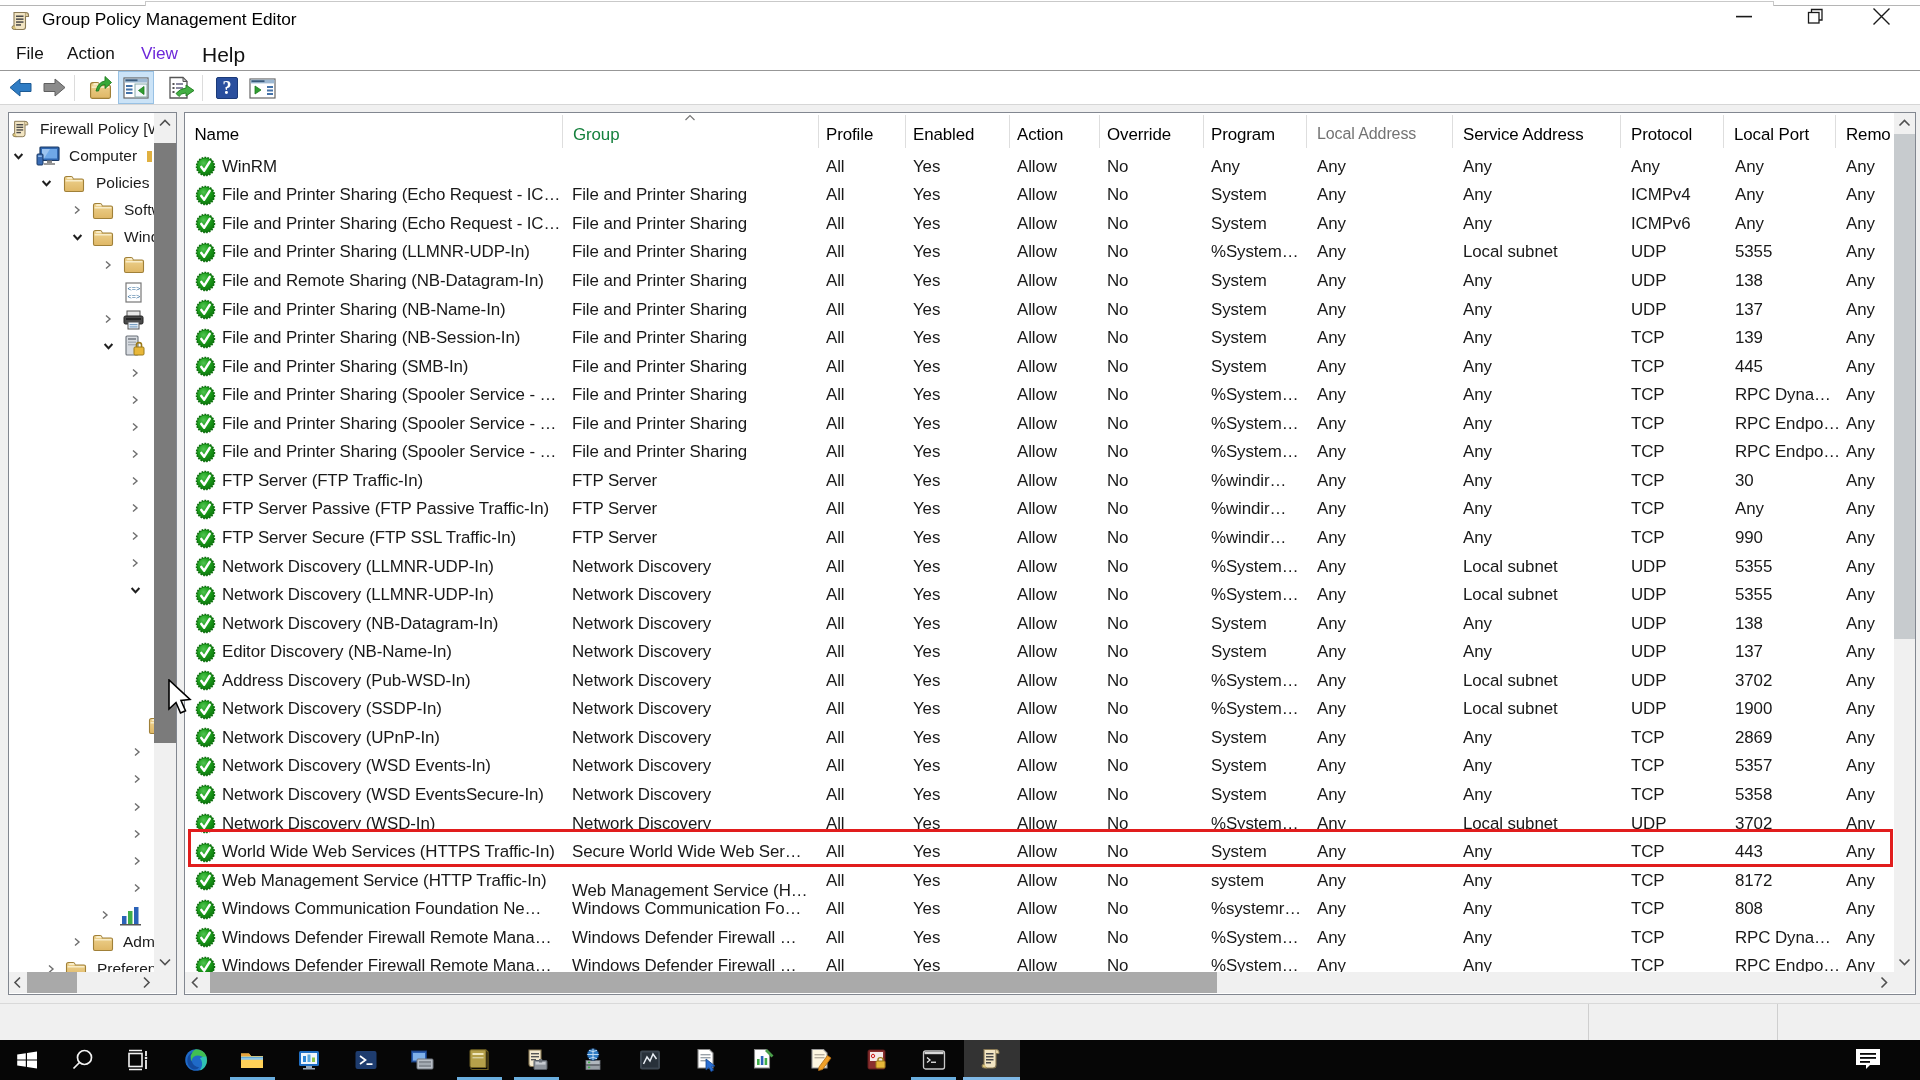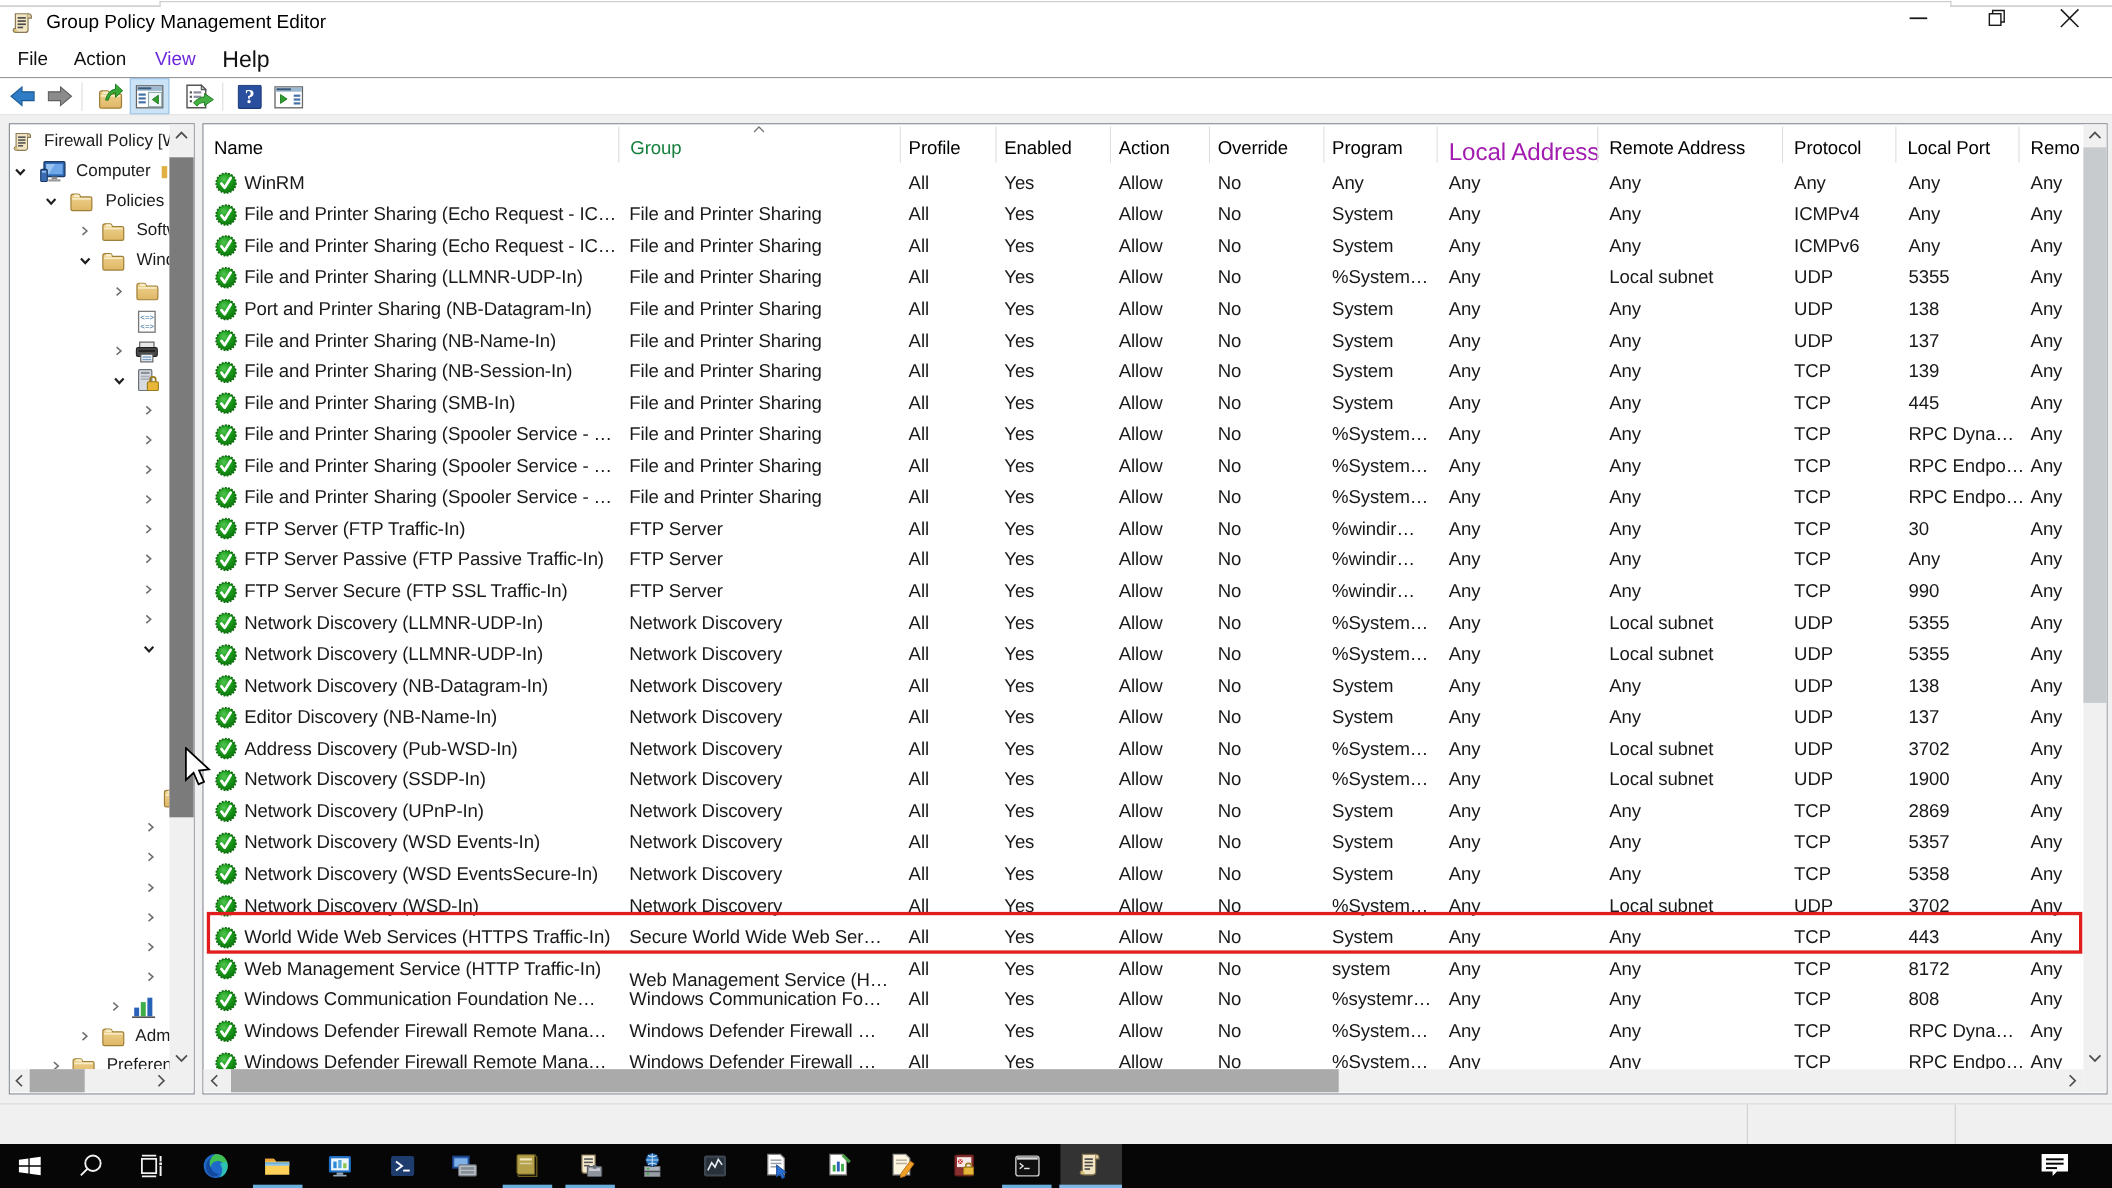--- a/index.html
+++ b/index.html
@@ -275,22 +275,22 @@
     </svg>
     <div class="abs" style="left:27px;top:972px;width:50px;height:21px;background:#a9a9a9"></div>
     <div class="abs" style="left:184px;top:112px;width:1732px;height:883px;background:#fff;border:1px solid #828790"></div>
     <div class="txt" style="left:194.5px;top:125px;font-size:16.9px;letter-spacing:-0.1px;color:#000">Name</div>
     <div class="txt" style="left:573px;top:125px;font-size:16.9px;letter-spacing:-0.1px;color:#15803d">Group</div>
     <div class="txt" style="left:826px;top:125px;font-size:16.9px;letter-spacing:-0.1px;color:#000">Profile</div>
     <div class="txt" style="left:913px;top:125px;font-size:16.9px;letter-spacing:-0.1px;color:#000">Enabled</div>
     <div class="txt" style="left:1017px;top:125px;font-size:16.9px;letter-spacing:-0.1px;color:#000">Action</div>
     <div class="txt" style="left:1107px;top:125px;font-size:16.9px;letter-spacing:-0.1px;color:#000">Override</div>
     <div class="txt" style="left:1211px;top:125px;font-size:16.9px;letter-spacing:-0.1px;color:#000">Program</div>
-    <div class="txt" style="left:1317px;top:125px;font-size:22px;letter-spacing:-0.1px;color:#a21caf">Local Address</div>
-    <div class="txt" style="left:1463px;top:125px;font-size:16.9px;letter-spacing:-0.1px;color:#000">Remote Address</div>
+    <div class="txt" style="left:1317px;top:125px;font-size:16px;letter-spacing:-0.1px;color:#737373">Local Address</div>
+    <div class="txt" style="left:1463px;top:125px;font-size:16.9px;letter-spacing:-0.1px;color:#000">Service Address</div>
     <div class="txt" style="left:1631px;top:125px;font-size:16.9px;letter-spacing:-0.1px;color:#000">Protocol</div>
     <div class="txt" style="left:1734px;top:125px;font-size:16.9px;letter-spacing:-0.1px;color:#000">Local Port</div>
     <div class="txt" style="left:1846px;top:125px;font-size:16.9px;letter-spacing:-0.1px;color:#000">Remo</div>
     <div class="hsep" style="left:562px;top:115px;height:33px"></div>
     <div class="hsep" style="left:818px;top:115px;height:33px"></div>
     <div class="hsep" style="left:905px;top:115px;height:33px"></div>
     <div class="hsep" style="left:1009px;top:115px;height:33px"></div>
     <div class="hsep" style="left:1099px;top:115px;height:33px"></div>
     <div class="hsep" style="left:1203px;top:115px;height:33px"></div>
     <div class="hsep" style="left:1306px;top:115px;height:33px"></div>
@@ -367,21 +367,21 @@
       <div class="cell" style="left:1132px;top:93.4px">Any</div>
       <div class="cell" style="left:1278px;top:93.4px">Local subnet</div>
       <div class="cell" style="left:1446px;top:93.4px">UDP</div>
       <div class="cell" style="left:1550px;top:93.4px">5355</div>
       <div class="cell" style="left:1661px;top:93.4px">Any</div>
       <svg class="abs" style="left:10px;top:121.5px" width="21" height="21" viewBox="0 0 21 21">
         <circle cx="10.5" cy="10.5" r="8.9" fill="#0d7a0d" stroke="#0c6b0c" stroke-width="1.7" stroke-dasharray="1.7 1.2"></circle>
         <circle cx="10.5" cy="10.5" r="8.3" fill="url(#gg)"></circle>
         <path d="M6.3 10.9 L9.2 14.7 L14.7 5.8" fill="none" stroke="#ffffff" stroke-width="2.5" stroke-linecap="round" stroke-linejoin="round"></path>
       </svg>
-      <div class="cell" style="left:37px;top:122.0px;width:338px;overflow:hidden">Port and Printer Sharing (NB-Datagram-In)</div>
+      <div class="cell" style="left:37px;top:122.0px;width:338px;overflow:hidden">File and Remote Sharing (NB-Datagram-In)</div>
       <div class="cell" style="left:387px;top:122.0px;width:244px;overflow:hidden">File and Printer Sharing</div>
       <div class="cell" style="left:641px;top:122.0px">All</div>
       <div class="cell" style="left:728px;top:122.0px">Yes</div>
       <div class="cell" style="left:832px;top:122.0px">Allow</div>
       <div class="cell" style="left:922px;top:122.0px">No</div>
       <div class="cell" style="left:1026px;top:122.0px">System</div>
       <div class="cell" style="left:1132px;top:122.0px">Any</div>
       <div class="cell" style="left:1278px;top:122.0px">Any</div>
       <div class="cell" style="left:1446px;top:122.0px">UDP</div>
       <div class="cell" style="left:1550px;top:122.0px">138</div>

